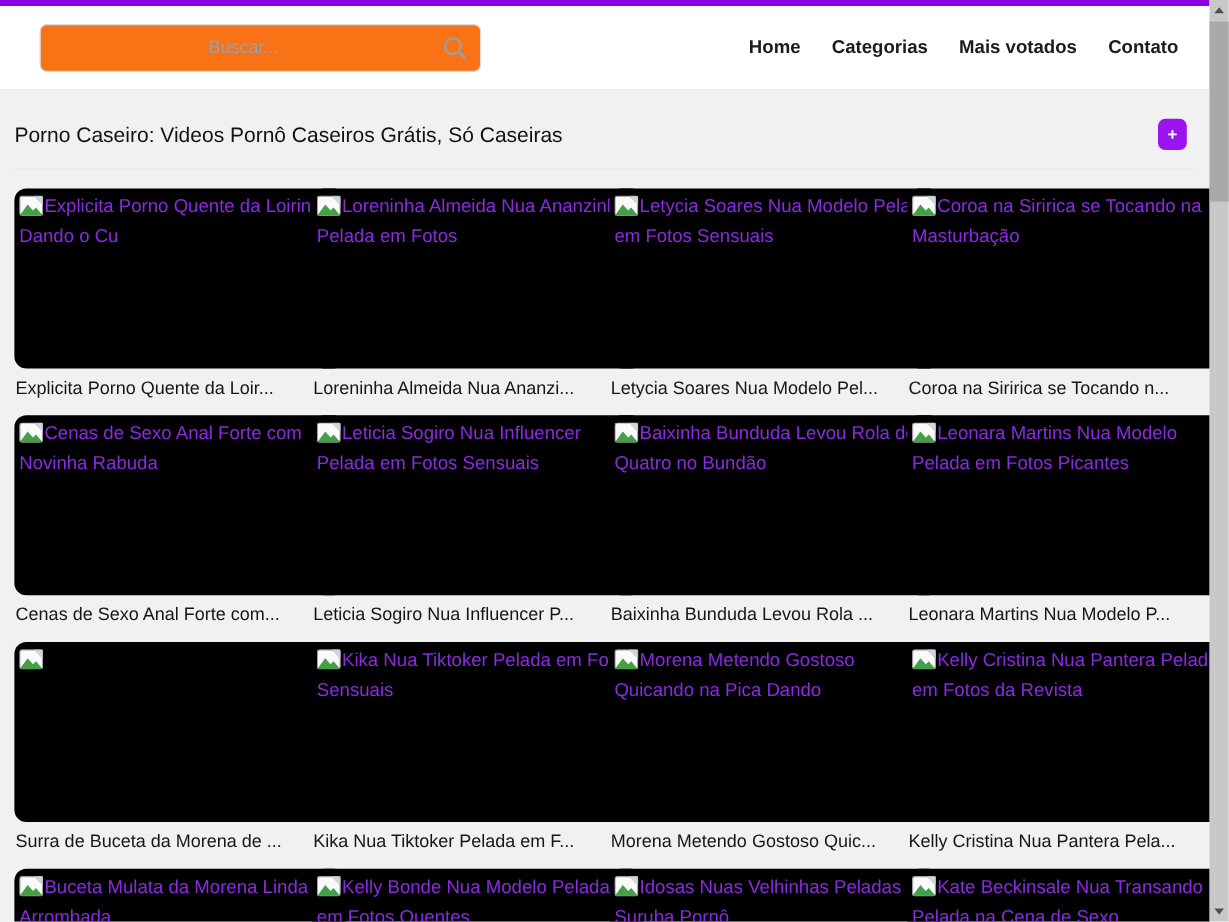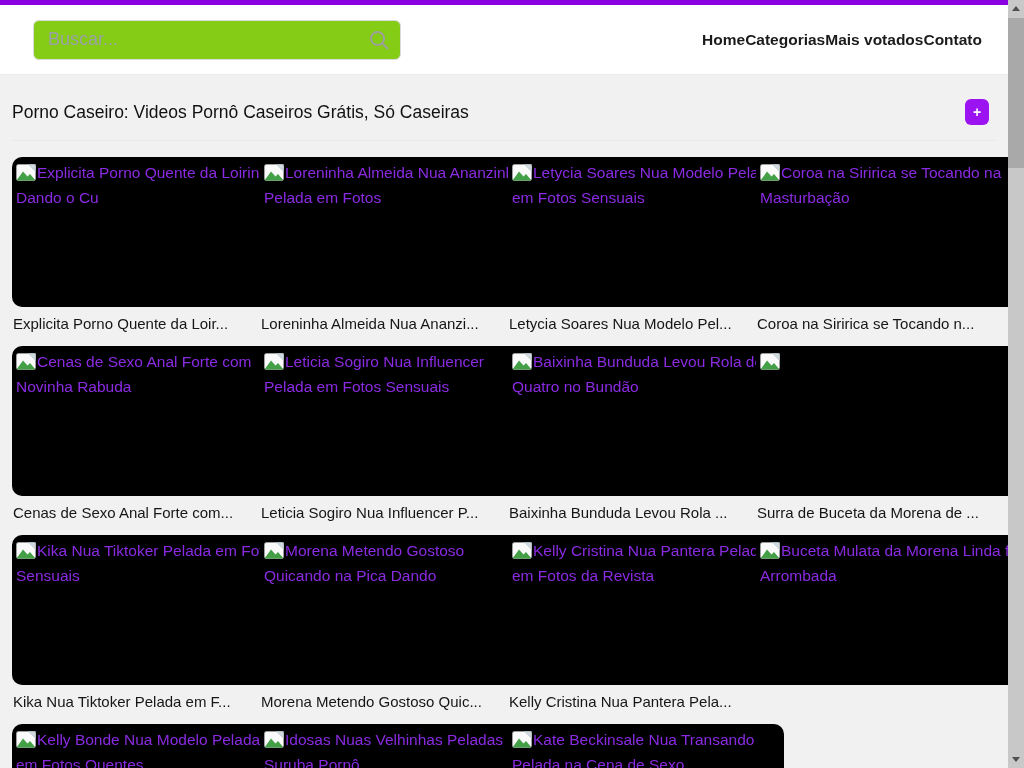--- a/index.html
+++ b/index.html
@@ -18,26 +18,26 @@
     border-bottom: 1px solid #ececec;
     display: flex; align-items: center; justify-content: space-between;
     padding: 0 26px 0 33px;
   }
   .search-wrap { position: relative; width: 368px; }
   .search-input {
     width: 100%; height: 40px;
     border: 1px solid #d9dadc; border-radius: 6px;
     padding: 0 42px 0 14px;
     font-family: "Liberation Sans", sans-serif;
-    font-size: 18px; color: #444; outline: none; background: #84cc16;
+    font-size: 15px; color: #444; outline: none; background: #f97316; text-align: center;
   }
   .search-input::placeholder { color: #9aa0a6; }
   .search-icon { position: absolute; right: 11px; top: 9px; width: 22px; height: 22px; }
 
-  .nav { display: flex; align-items: center; }
+  .nav { display: flex; gap: 26px; align-items: center; }
   .nav a {
     text-decoration: none; color: #1b1b1b;
     font-weight: 700; font-size: 15.5px; white-space: nowrap;
   }
 
   .content { padding: 0 12px; }
   .page-head {
     padding-top: 24px; padding-bottom: 15px;
     border-bottom: 1px solid #e9e9e9;
     display: flex; align-items: center; justify-content: space-between;
@@ -191,20 +191,30 @@
               </svg><span>Baixinha Bunduda Levou Rola de Quatro no Bundão</span></div>
           </div>
           <div class="card-title">Baixinha Bunduda Levou Rola ...</div>
         </div>
         <div class="card">
           <div class="thumb">
             <div class="alt-text"><svg class="bimg-icon" width="20" height="17" viewBox="0 0 20 17">
                 <rect x="0.5" y="0.5" width="19" height="16" rx="2" fill="#fafafa" stroke="#9e9e9e"></rect>
                 <path d="M0.5 16.5 L7 7.5 L11.5 12.5 L14 10 L19.5 16.5 Z" fill="#43a047"></path>
                 <path d="M12.5 0.5 L19.5 7.5 L19.5 0.5 Z" fill="#cfd8dc" stroke="#b0bec5" stroke-width="0.5"></path>
+              </svg><span>Leonara Martins Nua Modelo Pelada em Fotos Picantes</span></div>
+          </div>
+          <div class="card-title">Leonara Martins Nua Modelo P...</div>
+        </div>
+        <div class="card">
+          <div class="thumb">
+            <div class="alt-text"><svg class="bimg-icon" width="20" height="17" viewBox="0 0 20 17">
+                <rect x="0.5" y="0.5" width="19" height="16" rx="2" fill="#fafafa" stroke="#9e9e9e"></rect>
+                <path d="M0.5 16.5 L7 7.5 L11.5 12.5 L14 10 L19.5 16.5 Z" fill="#43a047"></path>
+                <path d="M12.5 0.5 L19.5 7.5 L19.5 0.5 Z" fill="#cfd8dc" stroke="#b0bec5" stroke-width="0.5"></path>
               </svg></div>
           </div>
           <div class="card-title">Surra de Buceta da Morena de ...</div>
         </div>
         <div class="card">
           <div class="thumb">
             <div class="alt-text"><svg class="bimg-icon" width="20" height="17" viewBox="0 0 20 17">
                 <rect x="0.5" y="0.5" width="19" height="16" rx="2" fill="#fafafa" stroke="#9e9e9e"></rect>
                 <path d="M0.5 16.5 L7 7.5 L11.5 12.5 L14 10 L19.5 16.5 Z" fill="#43a047"></path>
                 <path d="M12.5 0.5 L19.5 7.5 L19.5 0.5 Z" fill="#cfd8dc" stroke="#b0bec5" stroke-width="0.5"></path>

